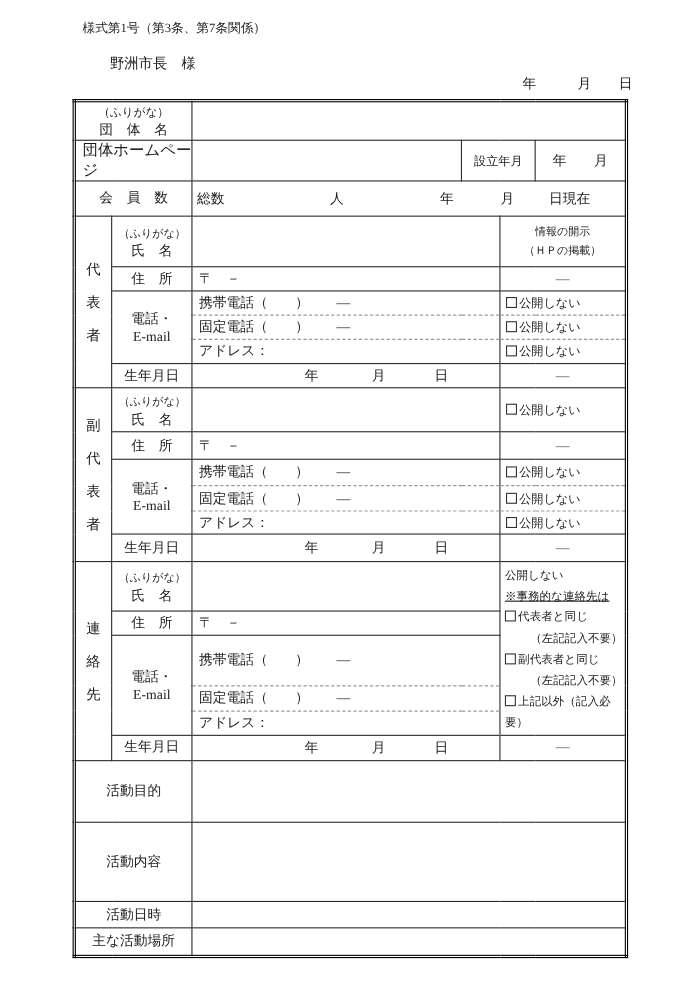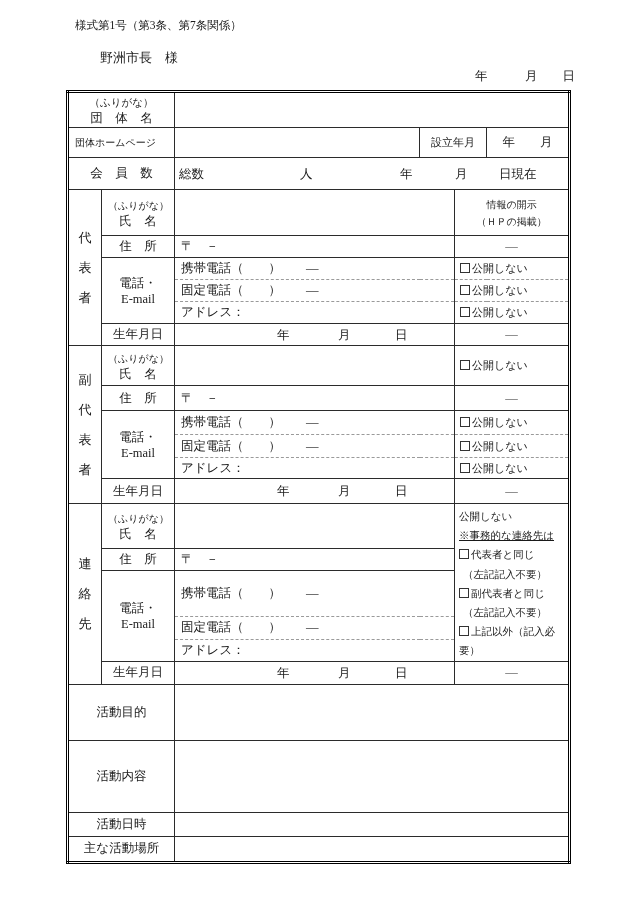--- a/index.html
+++ b/index.html
@@ -22,27 +22,27 @@
     border-right:1px solid #2b2b2b; border-bottom:1px solid #2b2b2b;
     padding:0; vertical-align:middle; font-size:12.5px; overflow:hidden;
   }
   td.bb-dash { border-bottom:1px dashed #9a9a9a; }
   .cell-center { text-align:center;margin-top:12px; }
   .vlabel { text-align:center; white-space:pre-line; line-height:30px; font-size:13px; }
   .fu-line { font-size:10px; line-height:14px; padding-left:6px; margin-top:3px; }
   .fu-line-c { font-size:10.5px; line-height:15px; text-align:center; margin-top:2px; }
   .main-line-c { font-size:12.5px; line-height:17px; text-align:center; }
   .pad-l { padding-left:6px; }
-  .small10 { font-size:10px; }
+  .small10 { font-size:14px; }
   .small11 { font-size:11px; }
   .pre { white-space:pre-line; }
   .disc { font-size:11px; padding-left:5px; }
   .disc-title { font-size:10px; text-align:center; white-space:pre-line; line-height:17px; }
   .disc-block { font-size:10.5px; line-height:19.2px; padding:3px 2px 0 4px; vertical-align:top; }
-  .disc-block .note { padding-left:4px; }
+  .disc-block .note { padding-left:4px;text-align:right; }
   .u { text-decoration:underline; }
   .dashc { text-align:center; color:#555; }
   .cb {
     display:inline-block; width:8px; height:8px;
     border:1px solid #333; margin-right:2px; vertical-align:-1px; background:#fff;
   }
   .rel { position:relative;text-align:center; }
   .abs { position:absolute; top:50%; transform:translateY(-50%); white-space:nowrap; }
   .phone-line { padding-left:6px; }
 </style>

